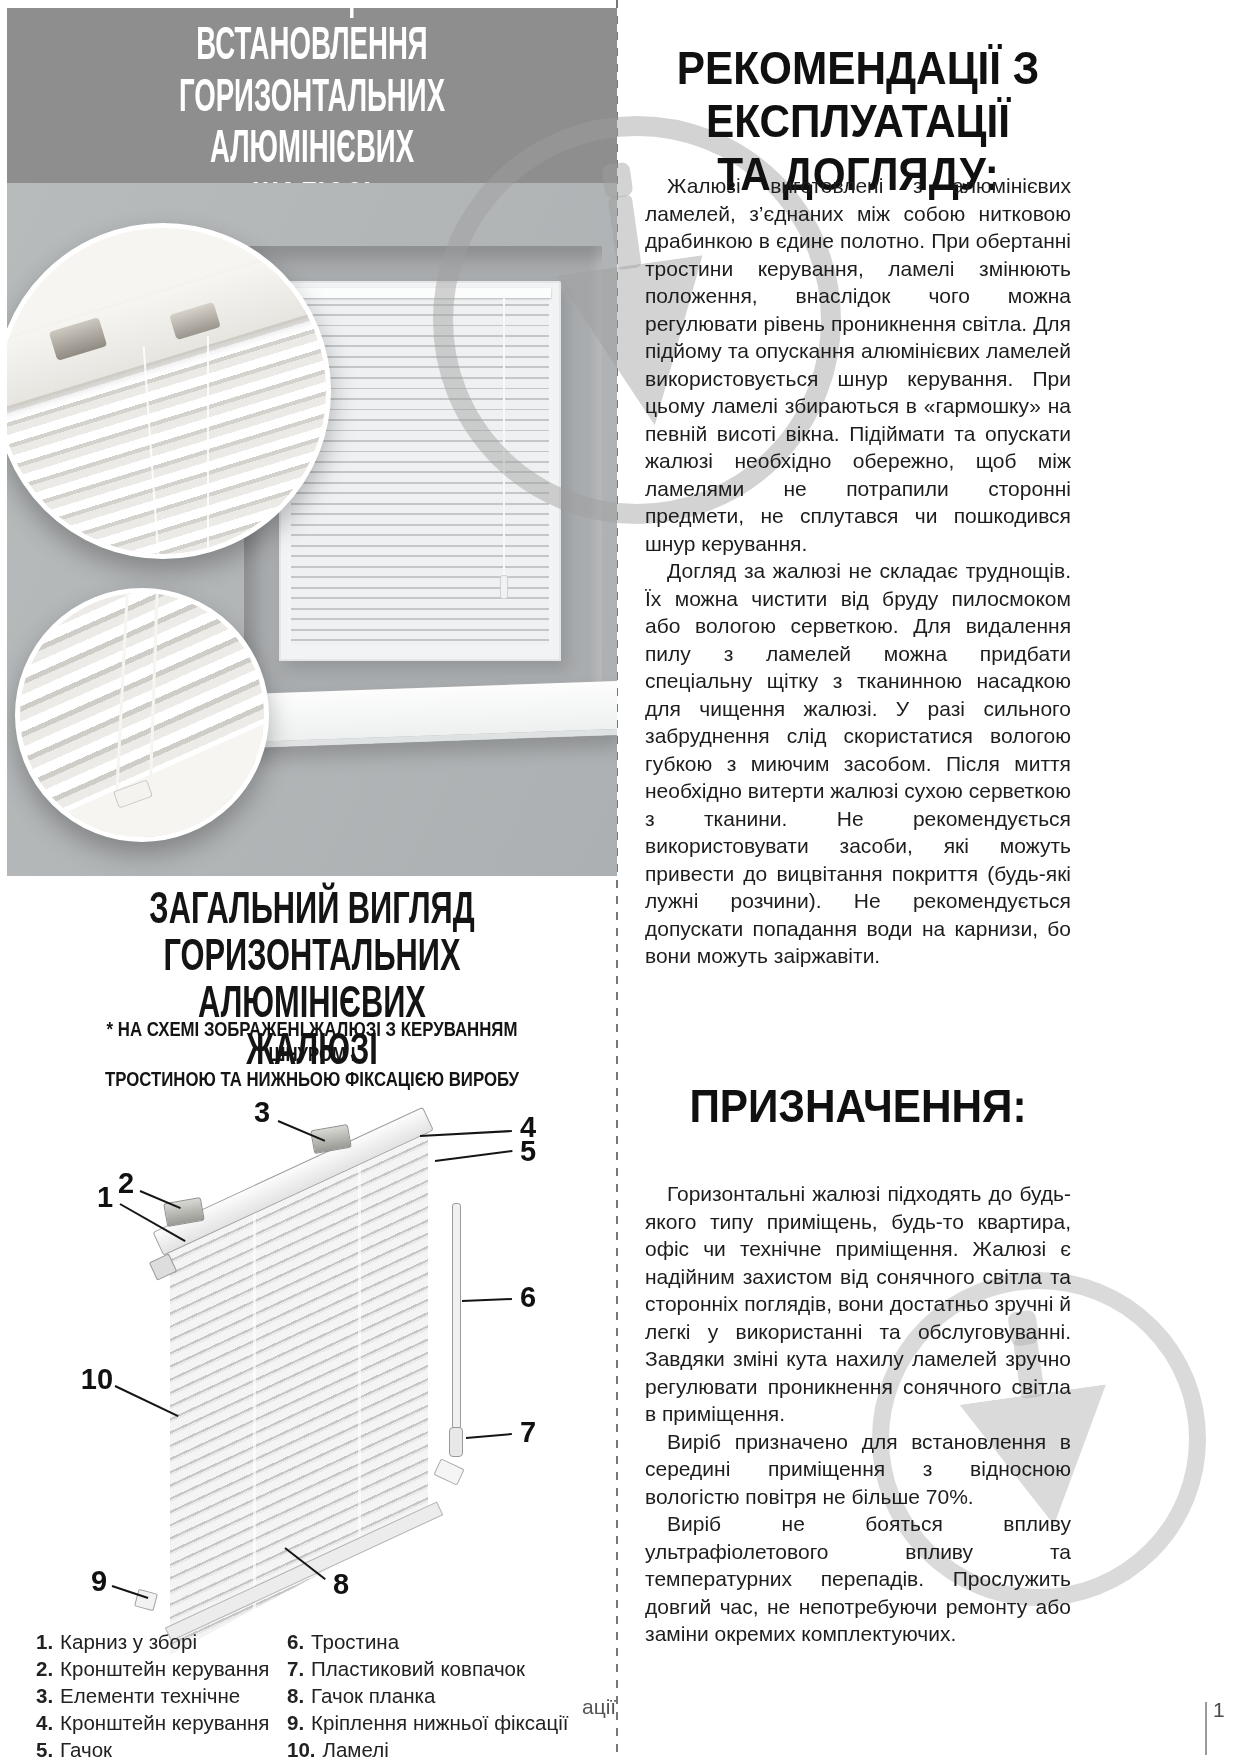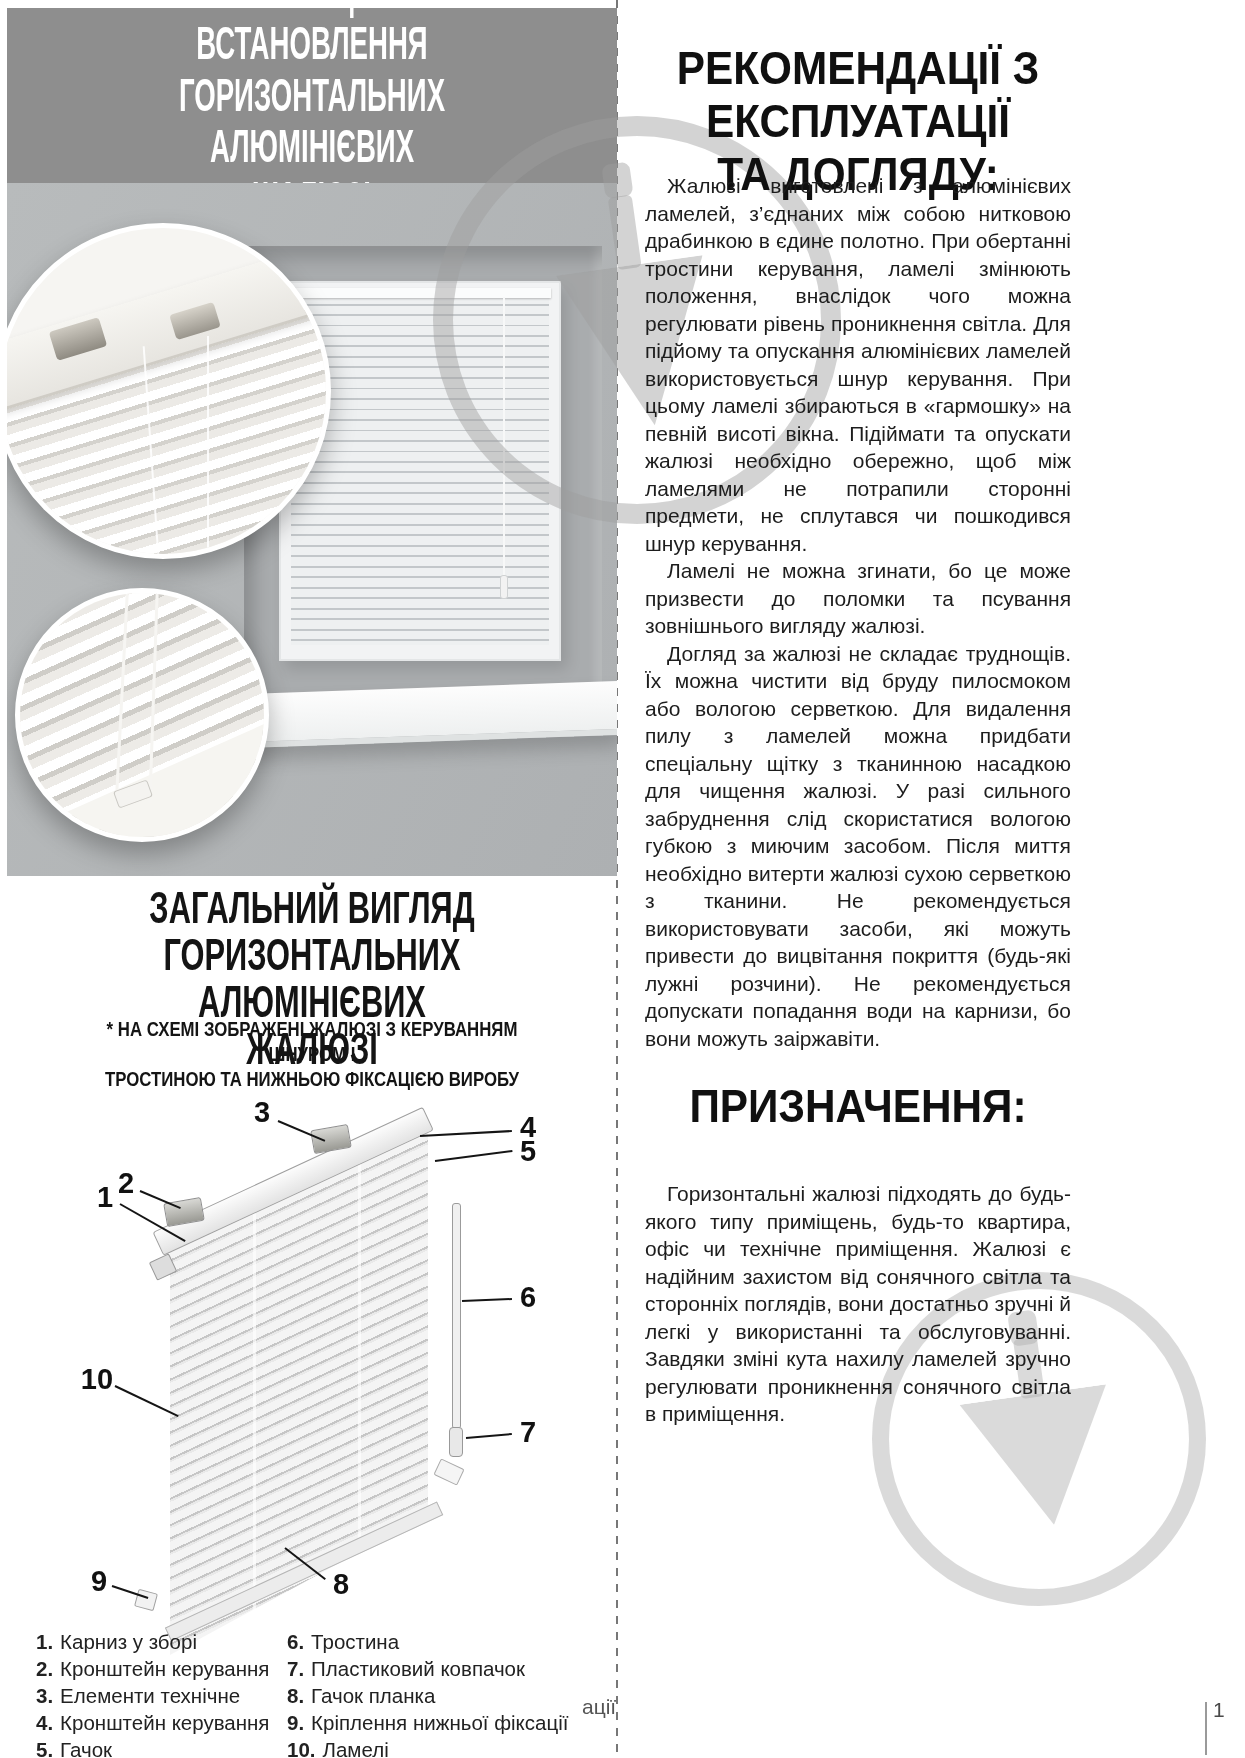--- a/index.html
+++ b/index.html
@@ -249,26 +249,27 @@
     </div>
   </div>
 
   <div class="rightcol">
     <div class="reco-heading">
       <div>РЕКОМЕНДАЦІЇ З ЕКСПЛУАТАЦІЇ</div>
       <div>ТА ДОГЛЯДУ:</div>
     </div>
     <div class="bodytext reco-text">
       <p>Жалюзі виготовлені з алюмінієвих ламелей, з’єднаних між собою нитковою драбинкою в єдине полотно. При обертанні тростини керування, ламелі змінюють положення, внаслідок чого можна регулювати рівень проникнення світла. Для підйому та опускання алюмінієвих ламелей використовується шнур керування. При цьому ламелі збираються в «гармошку» на певній висоті вікна. Підіймати та опускати жалюзі необхідно обережно, щоб між ламелями не потрапили сторонні предмети, не сплутався чи пошкодився шнур керування.</p>
-      <p>Ламелі не можна згинати, бо це може призвести до поломки та псування зовнішнього вигляду жалюзі.</p>
       <p>Догляд за жалюзі не складає труднощів. Їх можна чистити від бруду пилосмоком або вологою серветкою. Для видалення пилу з ламелей можна придбати спеціальну щітку з тканинною насадкою для чищення жалюзі. У разі сильного забруднення слід скористатися вологою губкою з миючим засобом. Після миття необхідно витерти жалюзі сухою серветкою з тканини. Не рекомендується використовувати засоби, які можуть привести до вицвітання покриття (будь-які лужні розчини). Не рекомендується допускати попадання води на карнизи, бо вони можуть заіржавіти.</p>
     </div>
     <div class="purpose-heading">ПРИЗНАЧЕННЯ:</div>
     <div class="bodytext purpose-text">
       <p>Горизонтальні жалюзі підходять до будь-якого типу приміщень, будь-то квартира, офіс чи технічне приміщення. Жалюзі є надійним захистом від сонячного світла та сторонніх поглядів, вони достатньо зручні й легкі у використанні та обслуговуванні. Завдяки зміні кута нахилу ламелей зручно регулювати проникнення сонячного світла в приміщення.</p>
+      <p>Виріб призначено для встановлення в середині приміщення з відносною вологістю повітря не більше 70%.</p>
+      <p>Виріб не бояться впливу ультрафіолетового впливу та температурних перепадів. Прослужить довгий час, не непотребуючи ремонту або заміни окремих комплектуючих.</p>
     </div>
   </div>
 
   <div class="fold-text">ації</div>
   <div class="pageno-line"></div>
   <div class="pageno">1</div>
 
 </div>
 
 </body></html>

